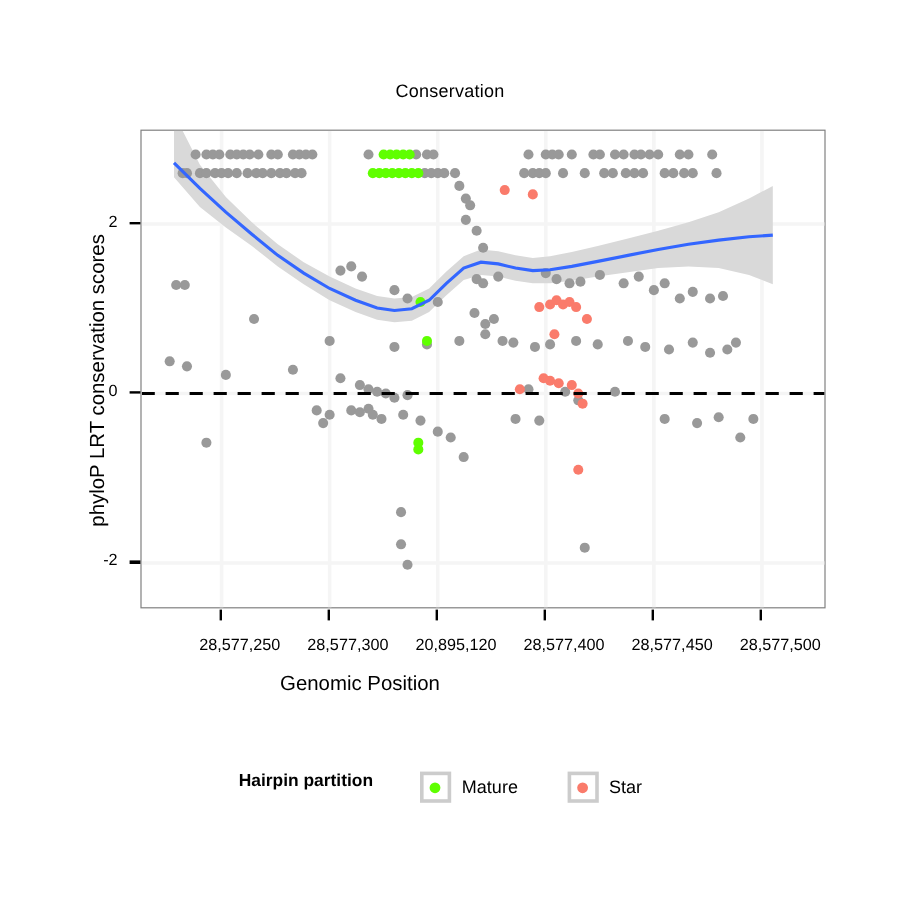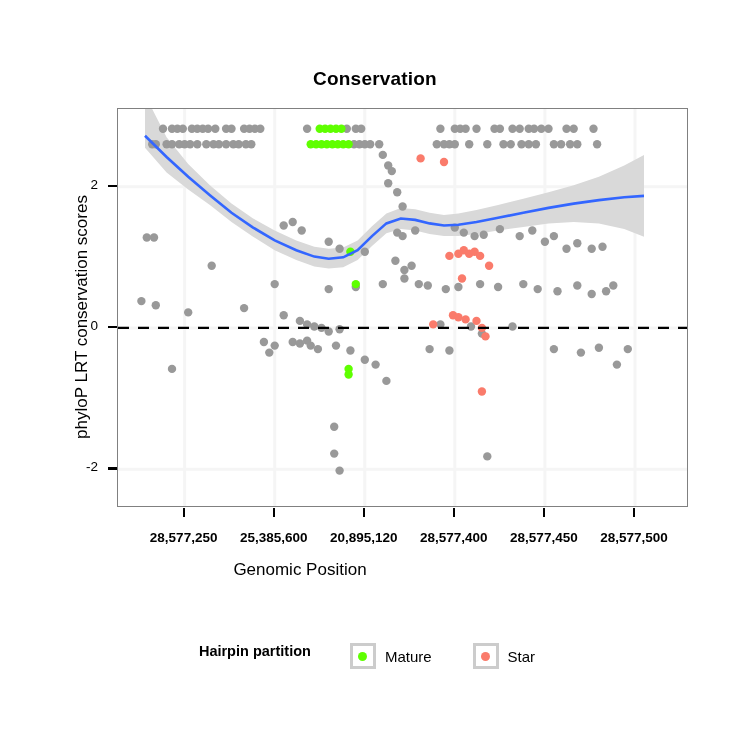--- a/index.html
+++ b/index.html
@@ -21,22 +21,22 @@
     width: 750px;
     height: 750px;
   }
   
   #chart-title {
     position: absolute;
     left: 0;
     top: 68px;
     width: 750px;
     text-align: center;
-    font-size: 19px;
-    font-weight: bold;
+    font-size: 15px;
+    font-weight: normal;
     color: #000;
     letter-spacing: 0.2px;
   }
   
   #panel {
     position: absolute;
     left: 117px;
     top: 108px;
     width: 571px;
     height: 399px;
@@ -62,24 +62,23 @@
     width: 400px;
     text-align: center;
     font-size: 17px;
     transform: rotate(-90deg);
     transform-origin: center center;
   }
   .x-tick-label {
     position: absolute;
     top: 530px;
     font-size: 13.5px;
-    text-align: center;
+    text-align: right;
     width: 100px;
     margin-left: -50px;
-    font-weight: bold;
   }
   .y-tick-label {
     position: absolute;
     left: 68px;
     width: 30px;
     text-align: right;
     font-size: 13.5px;
     margin-top: -9px;
   }
   .x-tick-mark {
@@ -365,21 +364,21 @@
       </svg>
   </div>
 
   <div id="y-axis-label">phyloP LRT conservation scores</div>
   <div id="x-axis-label">Genomic Position</div>
 
   <div id="x-ticks">
       <div class="x-tick-mark" style="left: 183.647px;"></div>
       <div class="x-tick-label" style="left: 183.647px;">28,577,250</div>
       <div class="x-tick-mark" style="left: 273.71px;"></div>
-      <div class="x-tick-label" style="left: 273.71px;">25,385,600</div>
+      <div class="x-tick-label" style="left: 273.71px;">28,577,300</div>
       <div class="x-tick-mark" style="left: 363.773px;"></div>
       <div class="x-tick-label" style="left: 363.773px;">20,895,120</div>
       <div class="x-tick-mark" style="left: 453.836px;"></div>
       <div class="x-tick-label" style="left: 453.836px;">28,577,400</div>
       <div class="x-tick-mark" style="left: 543.899px;"></div>
       <div class="x-tick-label" style="left: 543.899px;">28,577,450</div>
       <div class="x-tick-mark" style="left: 633.962px;"></div>
       <div class="x-tick-label" style="left: 633.962px;">28,577,500</div>
     </div>
   <div id="y-ticks">

